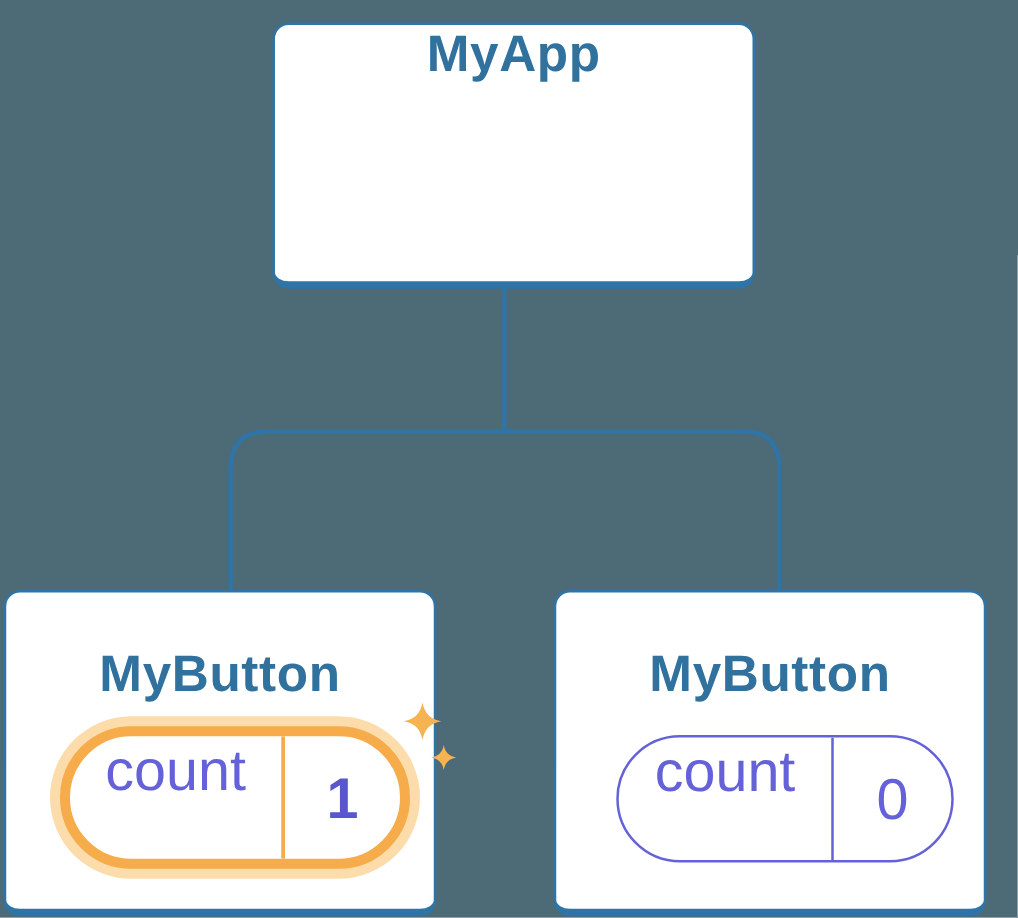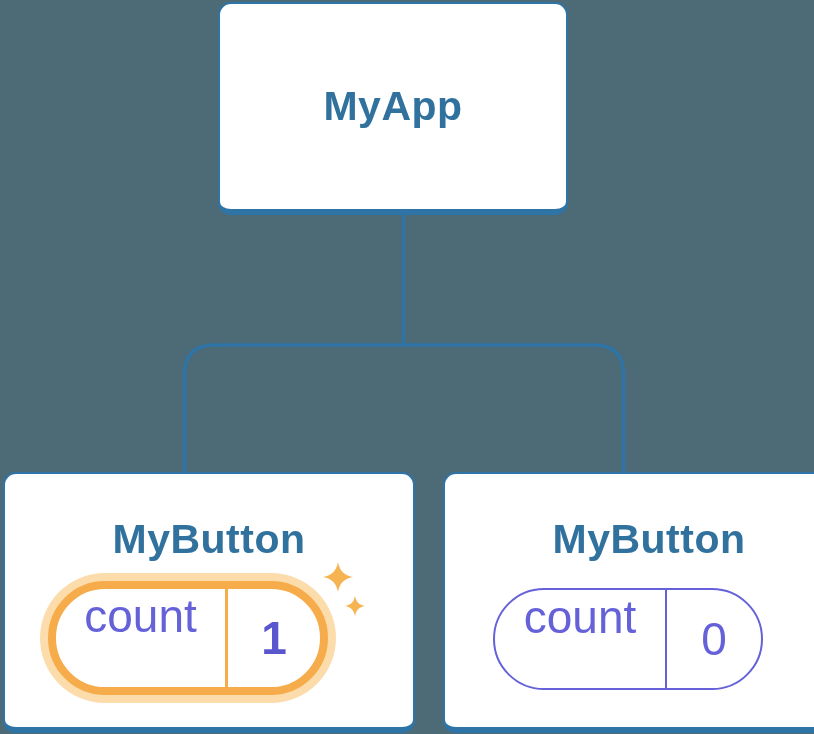--- a/index.html
+++ b/index.html
@@ -22,29 +22,29 @@
   }
   .card {
     position: absolute;
     background: #ffffff;
     border: 2px solid #2f74a6;
     border-bottom-width: 6px;
     border-radius: 13px;
     box-sizing: border-box;
   }
   .card-root {
-    left: 218px; top: 2px;
-    width: 350px; height: 213px;
+    left: 218px; top: 18px;
+    width: 386px; height: 213px;
     display: flex;
-    align-items: center;
+    align-items: flex-start;
     justify-content: center;
   }
   .card-child {
     top: 472px;
-    width: 412px; height: 261px;
+    width: 346px; height: 261px;
   }
   .card-child-left  { left: 3px; }
   .card-child-right { left: 443px; }
   .node-title {
     font-size: 41px;
     font-weight: 600;
     color: #30719d;
     letter-spacing: 0.5px;
   }
   .child-title {

